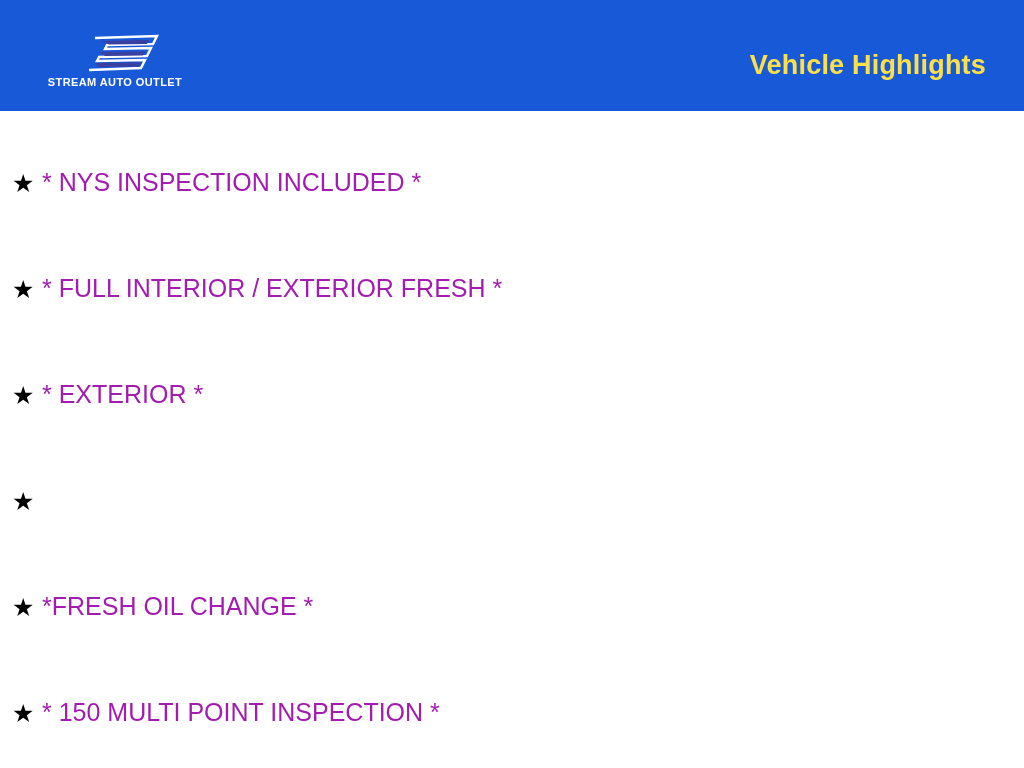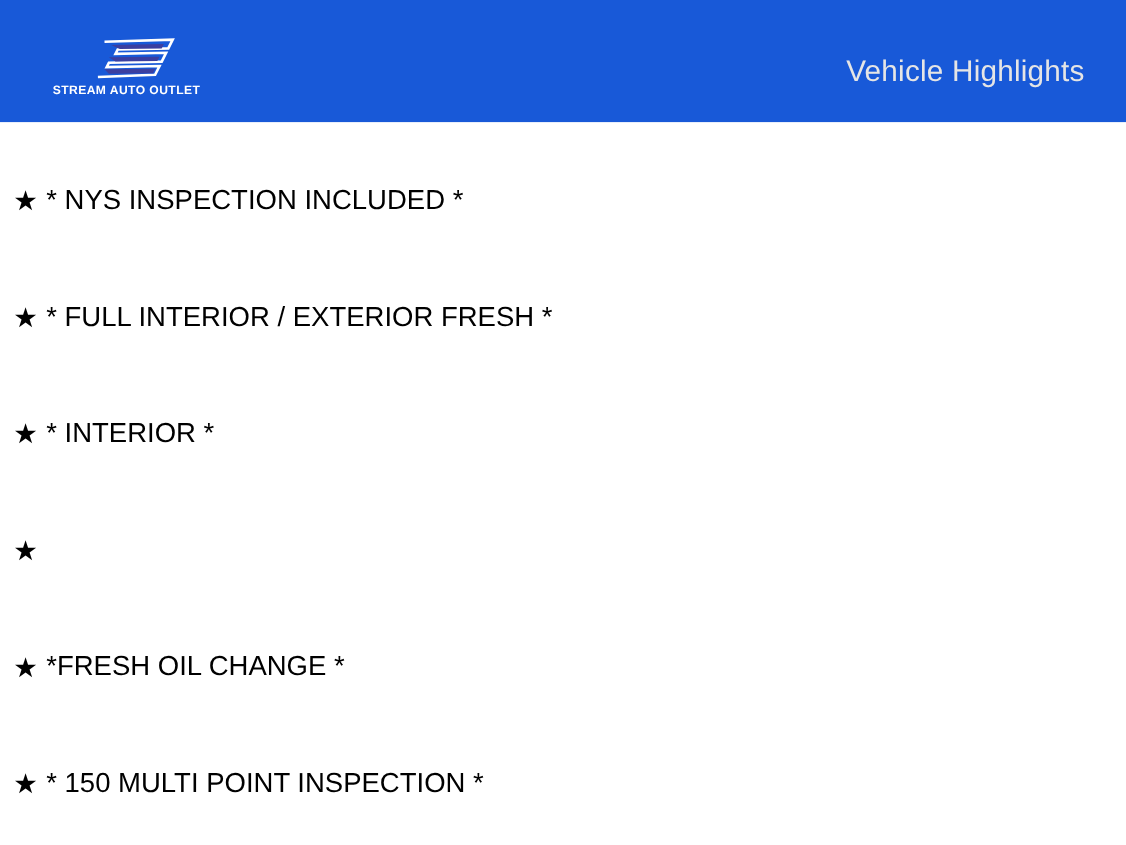--- a/index.html
+++ b/index.html
@@ -57,24 +57,24 @@
     font-size: 11px;
     font-weight: bold;
     letter-spacing: 0.4px;
     white-space: nowrap;
   }
 
   .header-title {
     position: absolute;
     right: 38px;
     top: 50px;
-    color: #e5e5e5;
+    color: #fde047;
     font-family: "Liberation Sans", sans-serif;
     font-size: 27px;
-    font-weight: normal;
+    font-weight: bold;
     letter-spacing: 0.2px;
     white-space: nowrap;
   }
 
   
   .highlights {
     position: absolute;
     left: 0;
     top: 130px;
     width: 1024px;
@@ -95,21 +95,21 @@
     flex: 0 0 auto;
     width: 30px;
     color: #000000;
     font-size: 25px;
     line-height: 1;
     text-align: left;
   }
 
   .highlight-text {
     flex: 1 1 auto;
-    color: #000000;
+    color: #a21caf;
     font-family: "Liberation Sans", sans-serif;
     font-size: 25px;
     line-height: 1.1;
     white-space: nowrap;
   }
 </style>
 </head>
 <body>
 
 <div class="page">
@@ -135,21 +135,21 @@
     <li class="highlight-item">
       <span class="star-icon">★</span>
       <span class="highlight-text">* NYS INSPECTION INCLUDED *</span>
     </li>
     <li class="highlight-item">
       <span class="star-icon">★</span>
       <span class="highlight-text">* FULL INTERIOR / EXTERIOR FRESH *</span>
     </li>
     <li class="highlight-item">
       <span class="star-icon">★</span>
-      <span class="highlight-text">* INTERIOR *</span>
+      <span class="highlight-text">* EXTERIOR *</span>
     </li>
     <li class="highlight-item">
       <span class="star-icon">★</span>
     </li>
     <li class="highlight-item">
       <span class="star-icon">★</span>
       <span class="highlight-text">*FRESH OIL CHANGE *</span>
     </li>
     <li class="highlight-item">
       <span class="star-icon">★</span>

